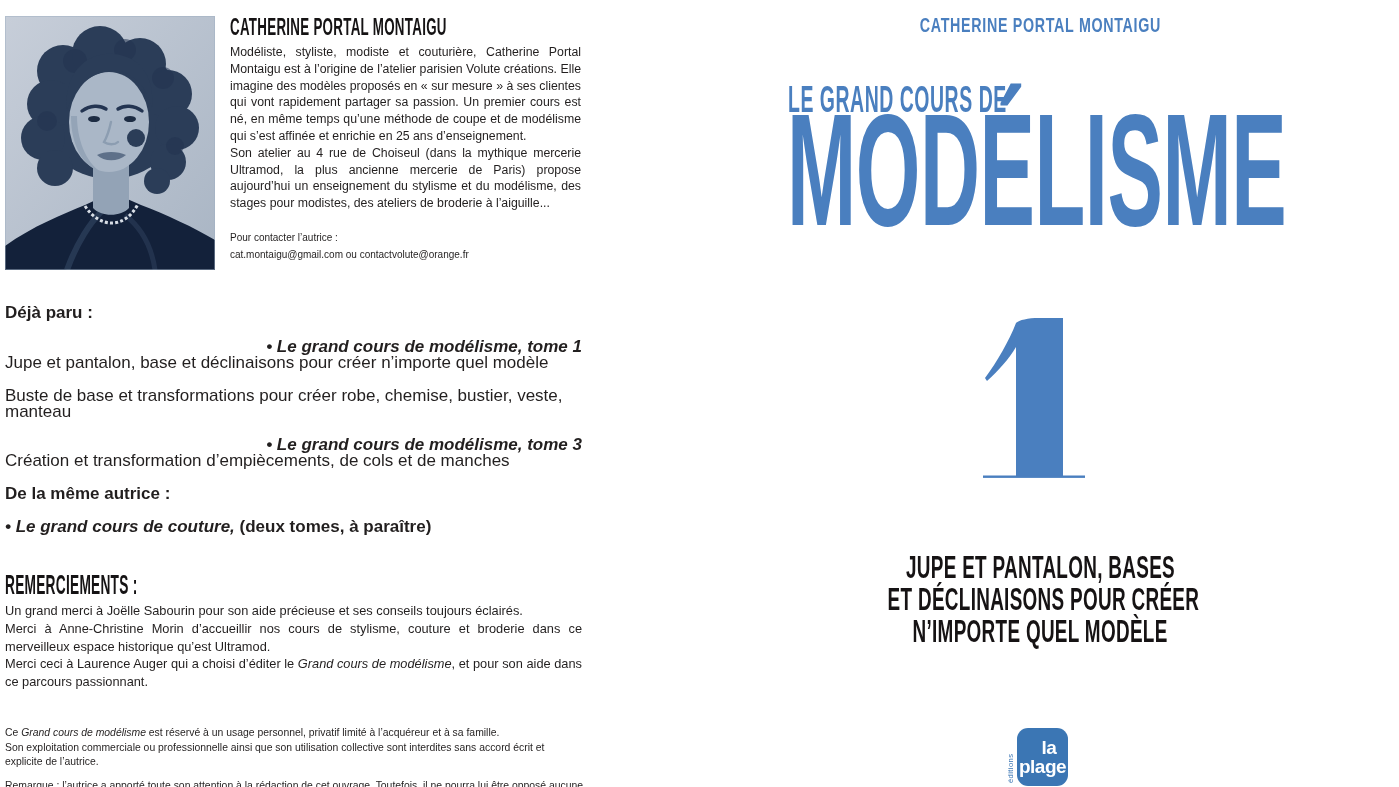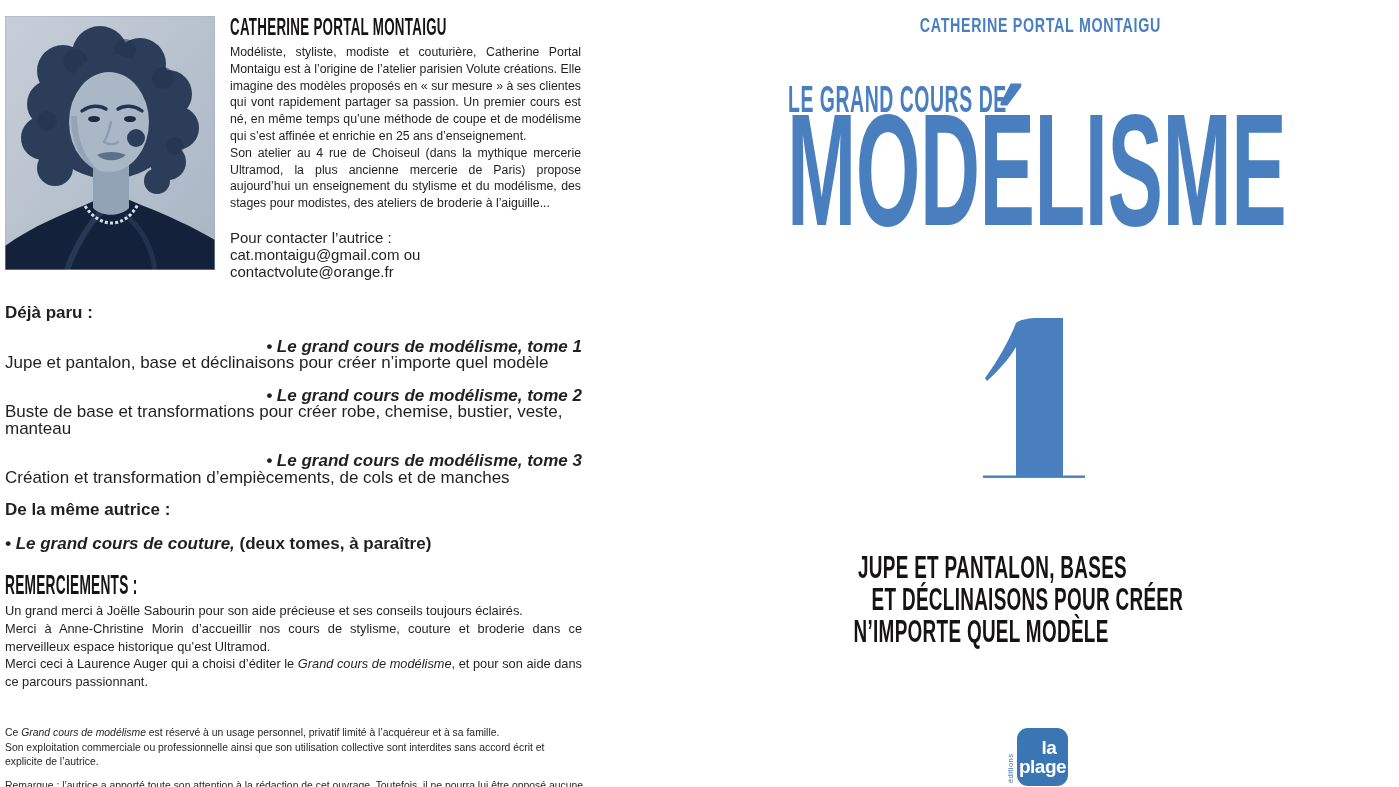--- a/index.html
+++ b/index.html
@@ -11,21 +11,21 @@
   }
   .abs{position:absolute;margin-top:8px;}
   .cond{display:inline-block;white-space:nowrap;font-weight:bold;transform-origin:left center;letter-spacing:.5px;}
   .cond-c{display:inline-block;white-space:nowrap;font-weight:bold;transform-origin:center center;letter-spacing:.5px;}
   
   .photo{left:5px;top:8px;width:210px;height:254px;}
   .author-block{left:230px;top:6px;width:351px;}
   .author-h{font-size:23px;transform:scaleX(.58);line-height:26px;color:#151314;}
   .bio{font-size:12.3px;line-height:16.8px;text-align:justify;margin:4px 0 0 0;}
   .bio + .bio{margin-top:0;}
-  .contact{font-size:15px;line-height:16.8px;margin-top:18px;}
+  .contact{font-size:10px;line-height:16.8px;margin-top:18px;}
   .pub{left:5px;top:297px;width:577px;font-size:17px;line-height:16.5px;}
   .pub .sect{font-weight:bold;margin:0 0 17px 0;}
   .pub .sect-gap{margin-top:15px;}
   .pub .item{margin:0 0 16px 0;}
   .pub .ttl{font-weight:bold;font-style:italic;margin:0;text-align:right;}
   .pub .dsc{margin:0;}
   .thanks-h-wrap{left:5px;top:561px;}
   .thanks-h{font-size:28px;transform:scaleX(.49);line-height:32px;color:#151314;}
   .thanks-p{left:5px;top:594px;width:577px;font-size:12.8px;line-height:17.8px;text-align:justify;}
   .thanks-p p{margin:0;}
@@ -36,21 +36,21 @@
   .bold{font-weight:bold;}
   
   .blue{color:#4a7fbf;}
   .rp-author{left:788px;top:5px;width:505px;text-align:center;}
   .rp-author .cond-c{font-size:21px;transform:scaleX(.68);letter-spacing:1px;}
   .rp-title1{left:788px;top:74px;line-height:36px;}
   .rp-title1 .cond{font-size:36px;transform:scaleX(.54);letter-spacing:1px;}
   .rp-title2{left:787px;top:82px;line-height:160px;}
   .rp-title2 .cond{font-size:160px;transform:scaleX(.52);letter-spacing:-1px;}
   .big-one{left:983px;top:309px;width:105px;height:170px;}
-  .rp-sub{left:772px;top:544px;width:505px;}
+  .rp-sub{left:788px;top:544px;width:505px;text-align:center;}
   .rp-sub .line{height:32px;line-height:32px;color:#161314;}
   .rp-sub .cond-c{font-size:31px;transform:scaleX(.61);letter-spacing:.5px;}
   .logo{left:1004px;top:718px;width:68px;height:64px;}
 </style>
 </head>
 <body>
 
 <div class="abs photo">
   <svg width="210" height="254" viewBox="0 0 210 254">
     <defs>
@@ -122,21 +122,20 @@
   </div>
 </div>
 
 <div class="abs pub">
   <p class="sect">Déjà paru :</p>
   <div class="item">
     <p class="ttl">• Le grand cours de modélisme, tome 1</p>
     <p class="dsc">Jupe et pantalon, base et déclinaisons pour créer n’importe quel modèle</p>
   </div>
   <div class="item">
-    <p class="ttl">• Le grand cours de modélisme, tome 2</p>
     <p class="dsc">Buste de base et transformations pour créer robe, chemise, bustier, veste, manteau</p>
   </div>
   <div class="item">
     <p class="ttl">• Le grand cours de modélisme, tome 3</p>
     <p class="dsc">Création et transformation d’empiècements, de cols et de manches</p>
   </div>
   <p class="sect sect-gap">De la même autrice :</p>
   <div class="item">
     <span class="ttl">• Le grand cours de couture,</span><span class="bold"> (deux tomes, à paraître)</span>
   </div>

